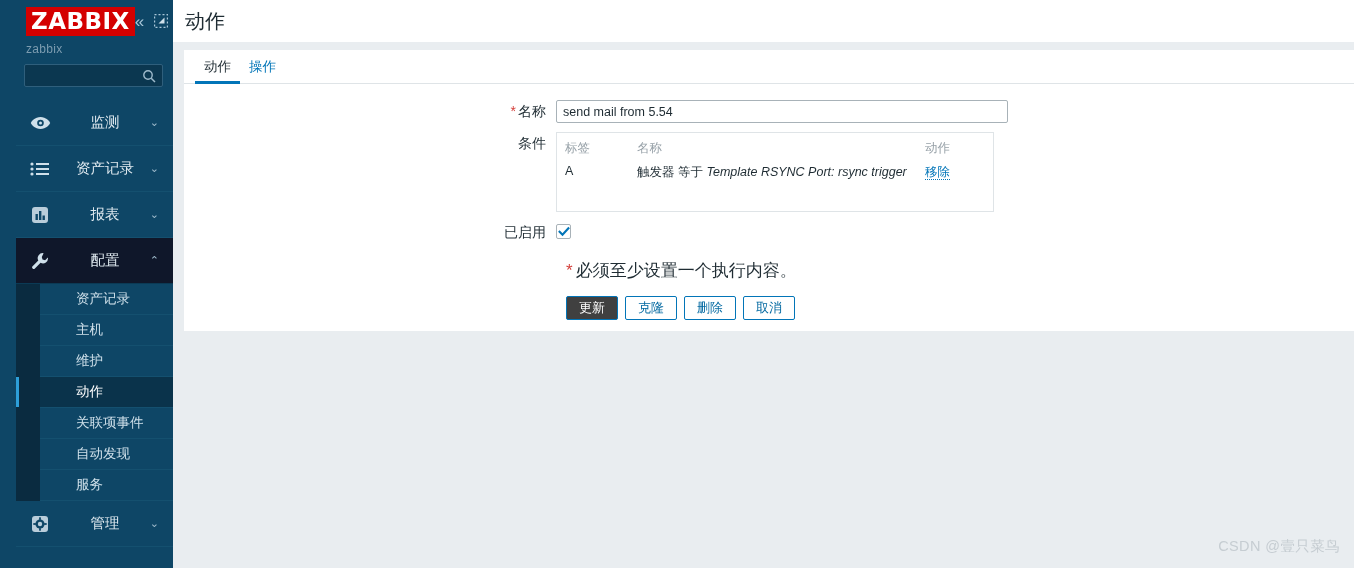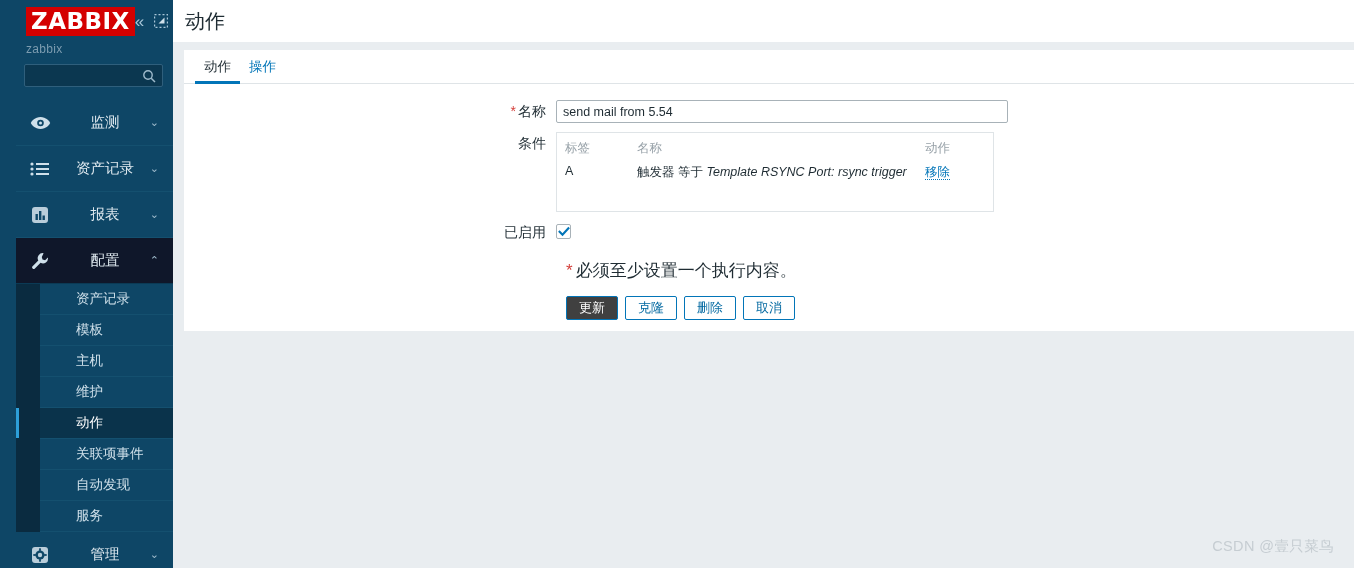--- a/index.html
+++ b/index.html
@@ -205,21 +205,21 @@
     background: #ffffff;
     color: #0369a1;
     cursor: pointer;
     font-family: inherit;
     line-height: 22px;
   }
   .btn.primary { background: #404040; color: #ffffff; }
 
   .watermark {
     position: absolute;
-    right: 20px; bottom: 12px;
+    right: 14px; bottom: 12px;
     color: #c6cdd2;
     font-size: 14.5px;
     letter-spacing: .4px;
   }
 </style>
 </head>
 <body>
 
 <div class="app">
 
@@ -299,23 +299,20 @@
           </svg>
         </span>
         <span class="m-label">配置</span>
         <span class="m-chev">⌃</span>
       </div>
 
       <div class="submenu" style="position:relative;">
         <div class="sub-gutter" style="top:0;bottom:0;"></div>
         <div class="s-item">
           <span>资产记录</span>
-        </div>
-        <div class="s-item">
-          <span>模板</span>
         </div>
         <div class="s-item">
           <span>主机</span>
         </div>
         <div class="s-item">
           <span>维护</span>
         </div>
         <div class="s-item active">
           <span>动作</span>
         </div>

